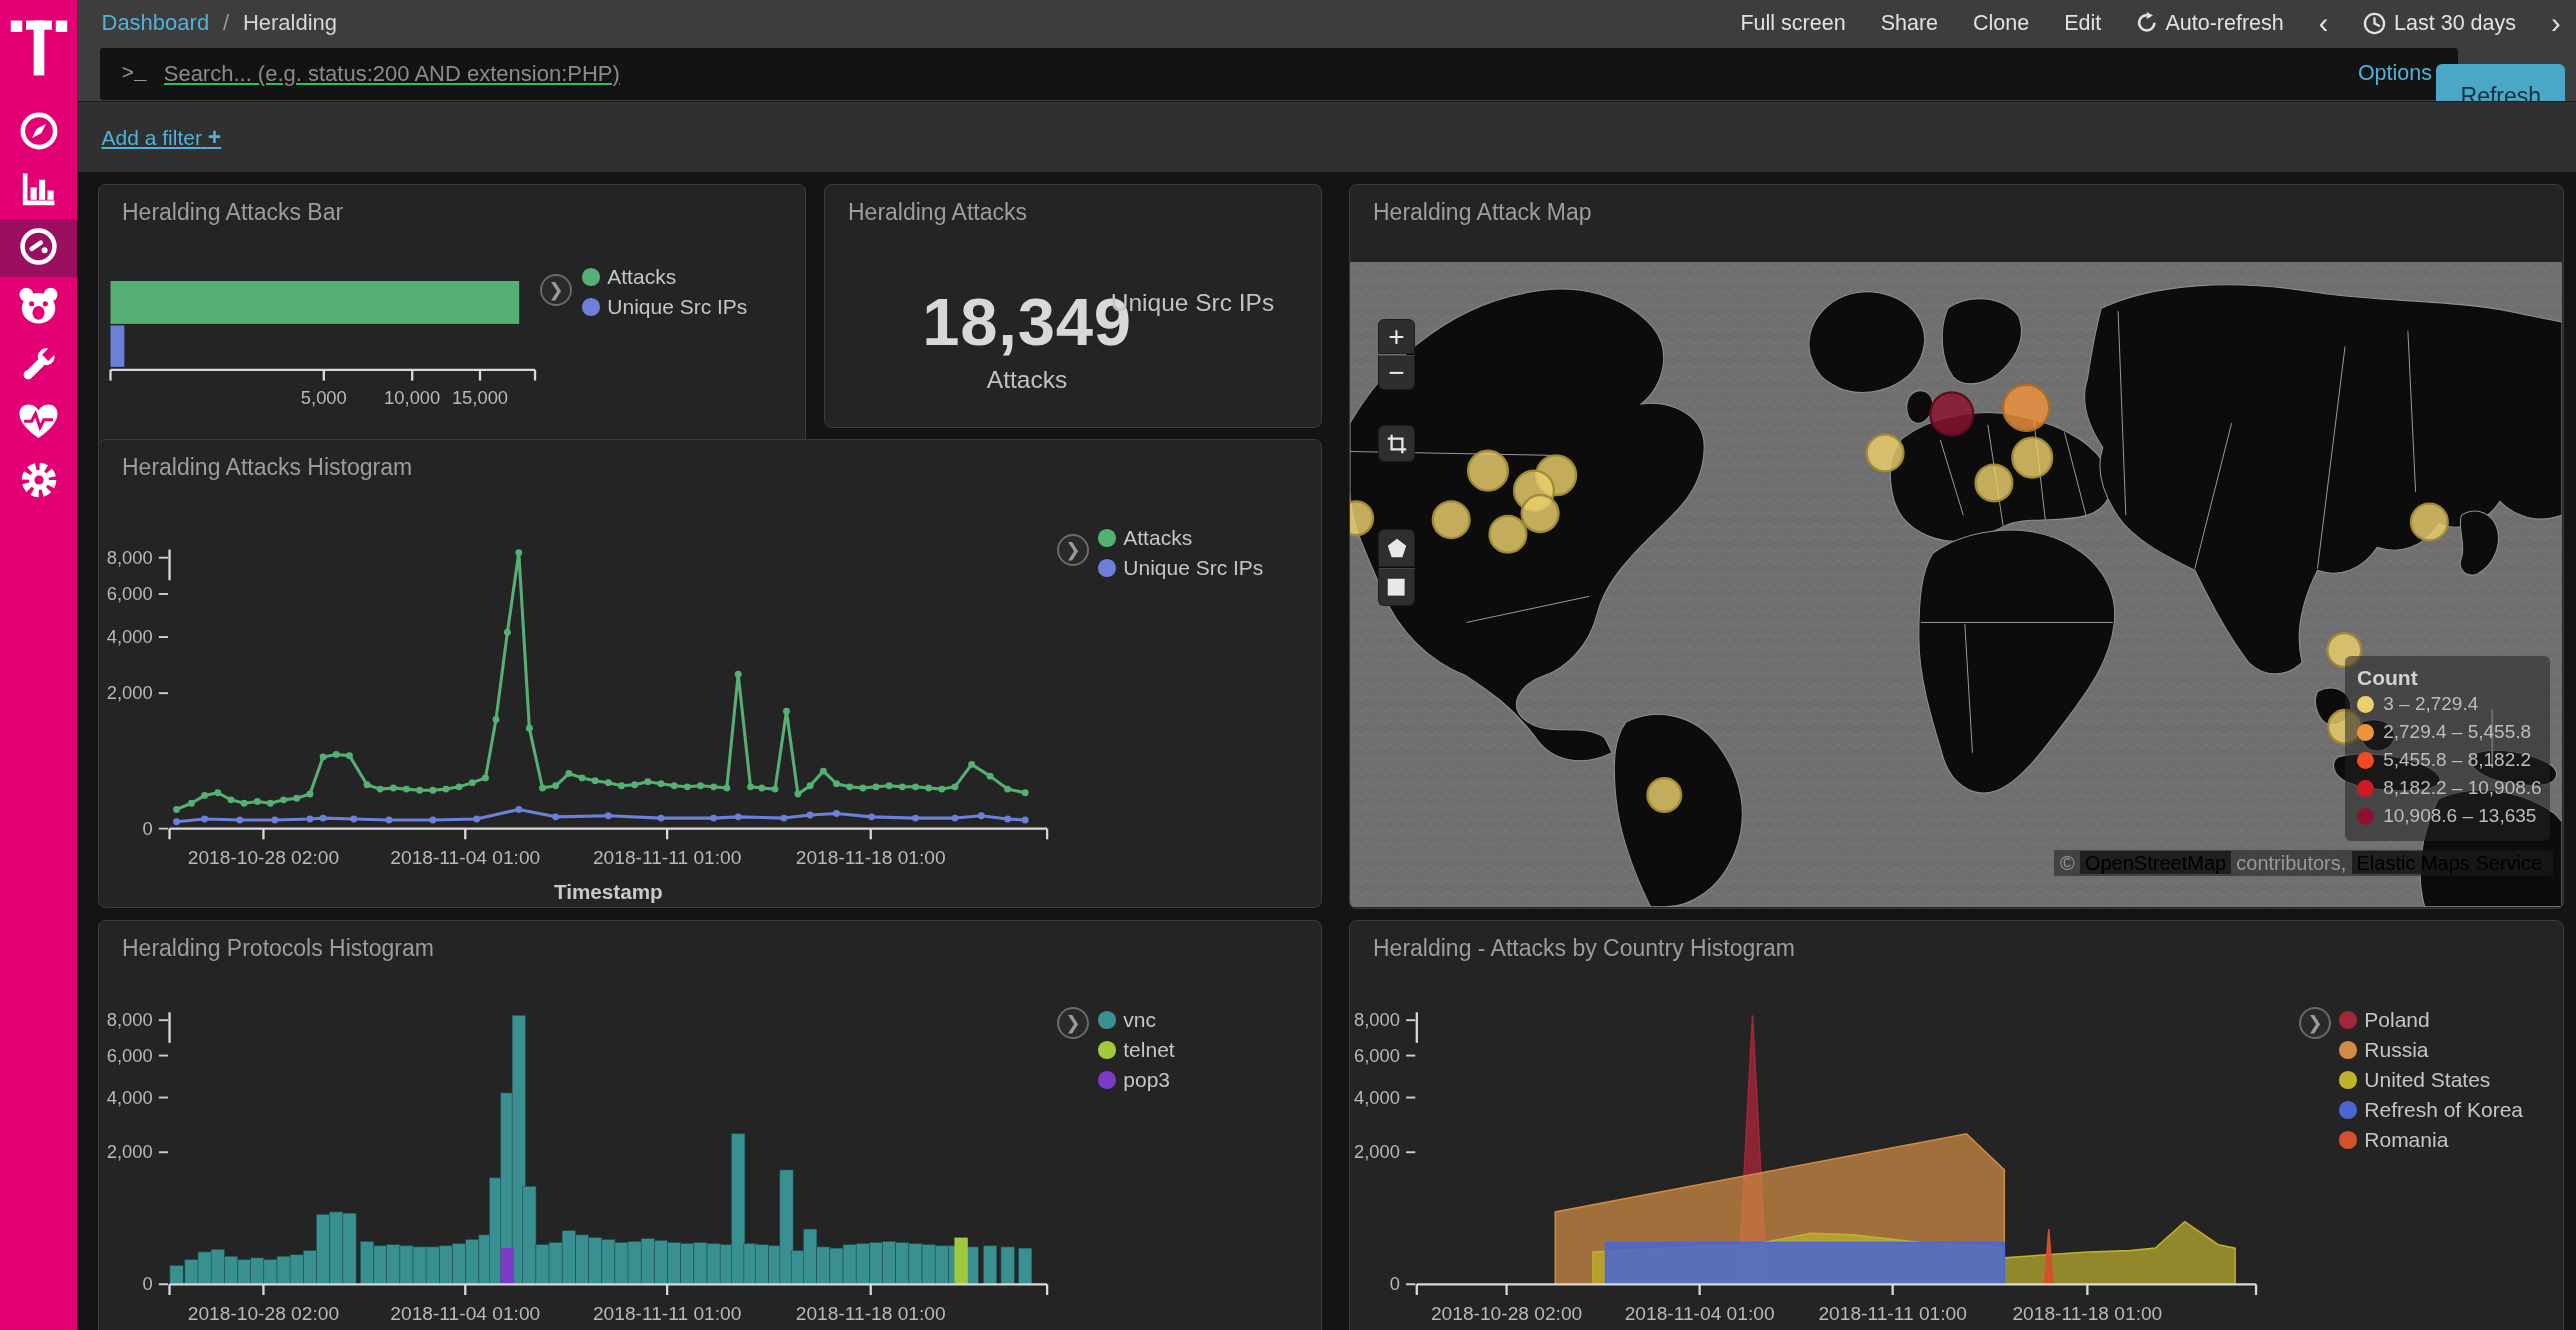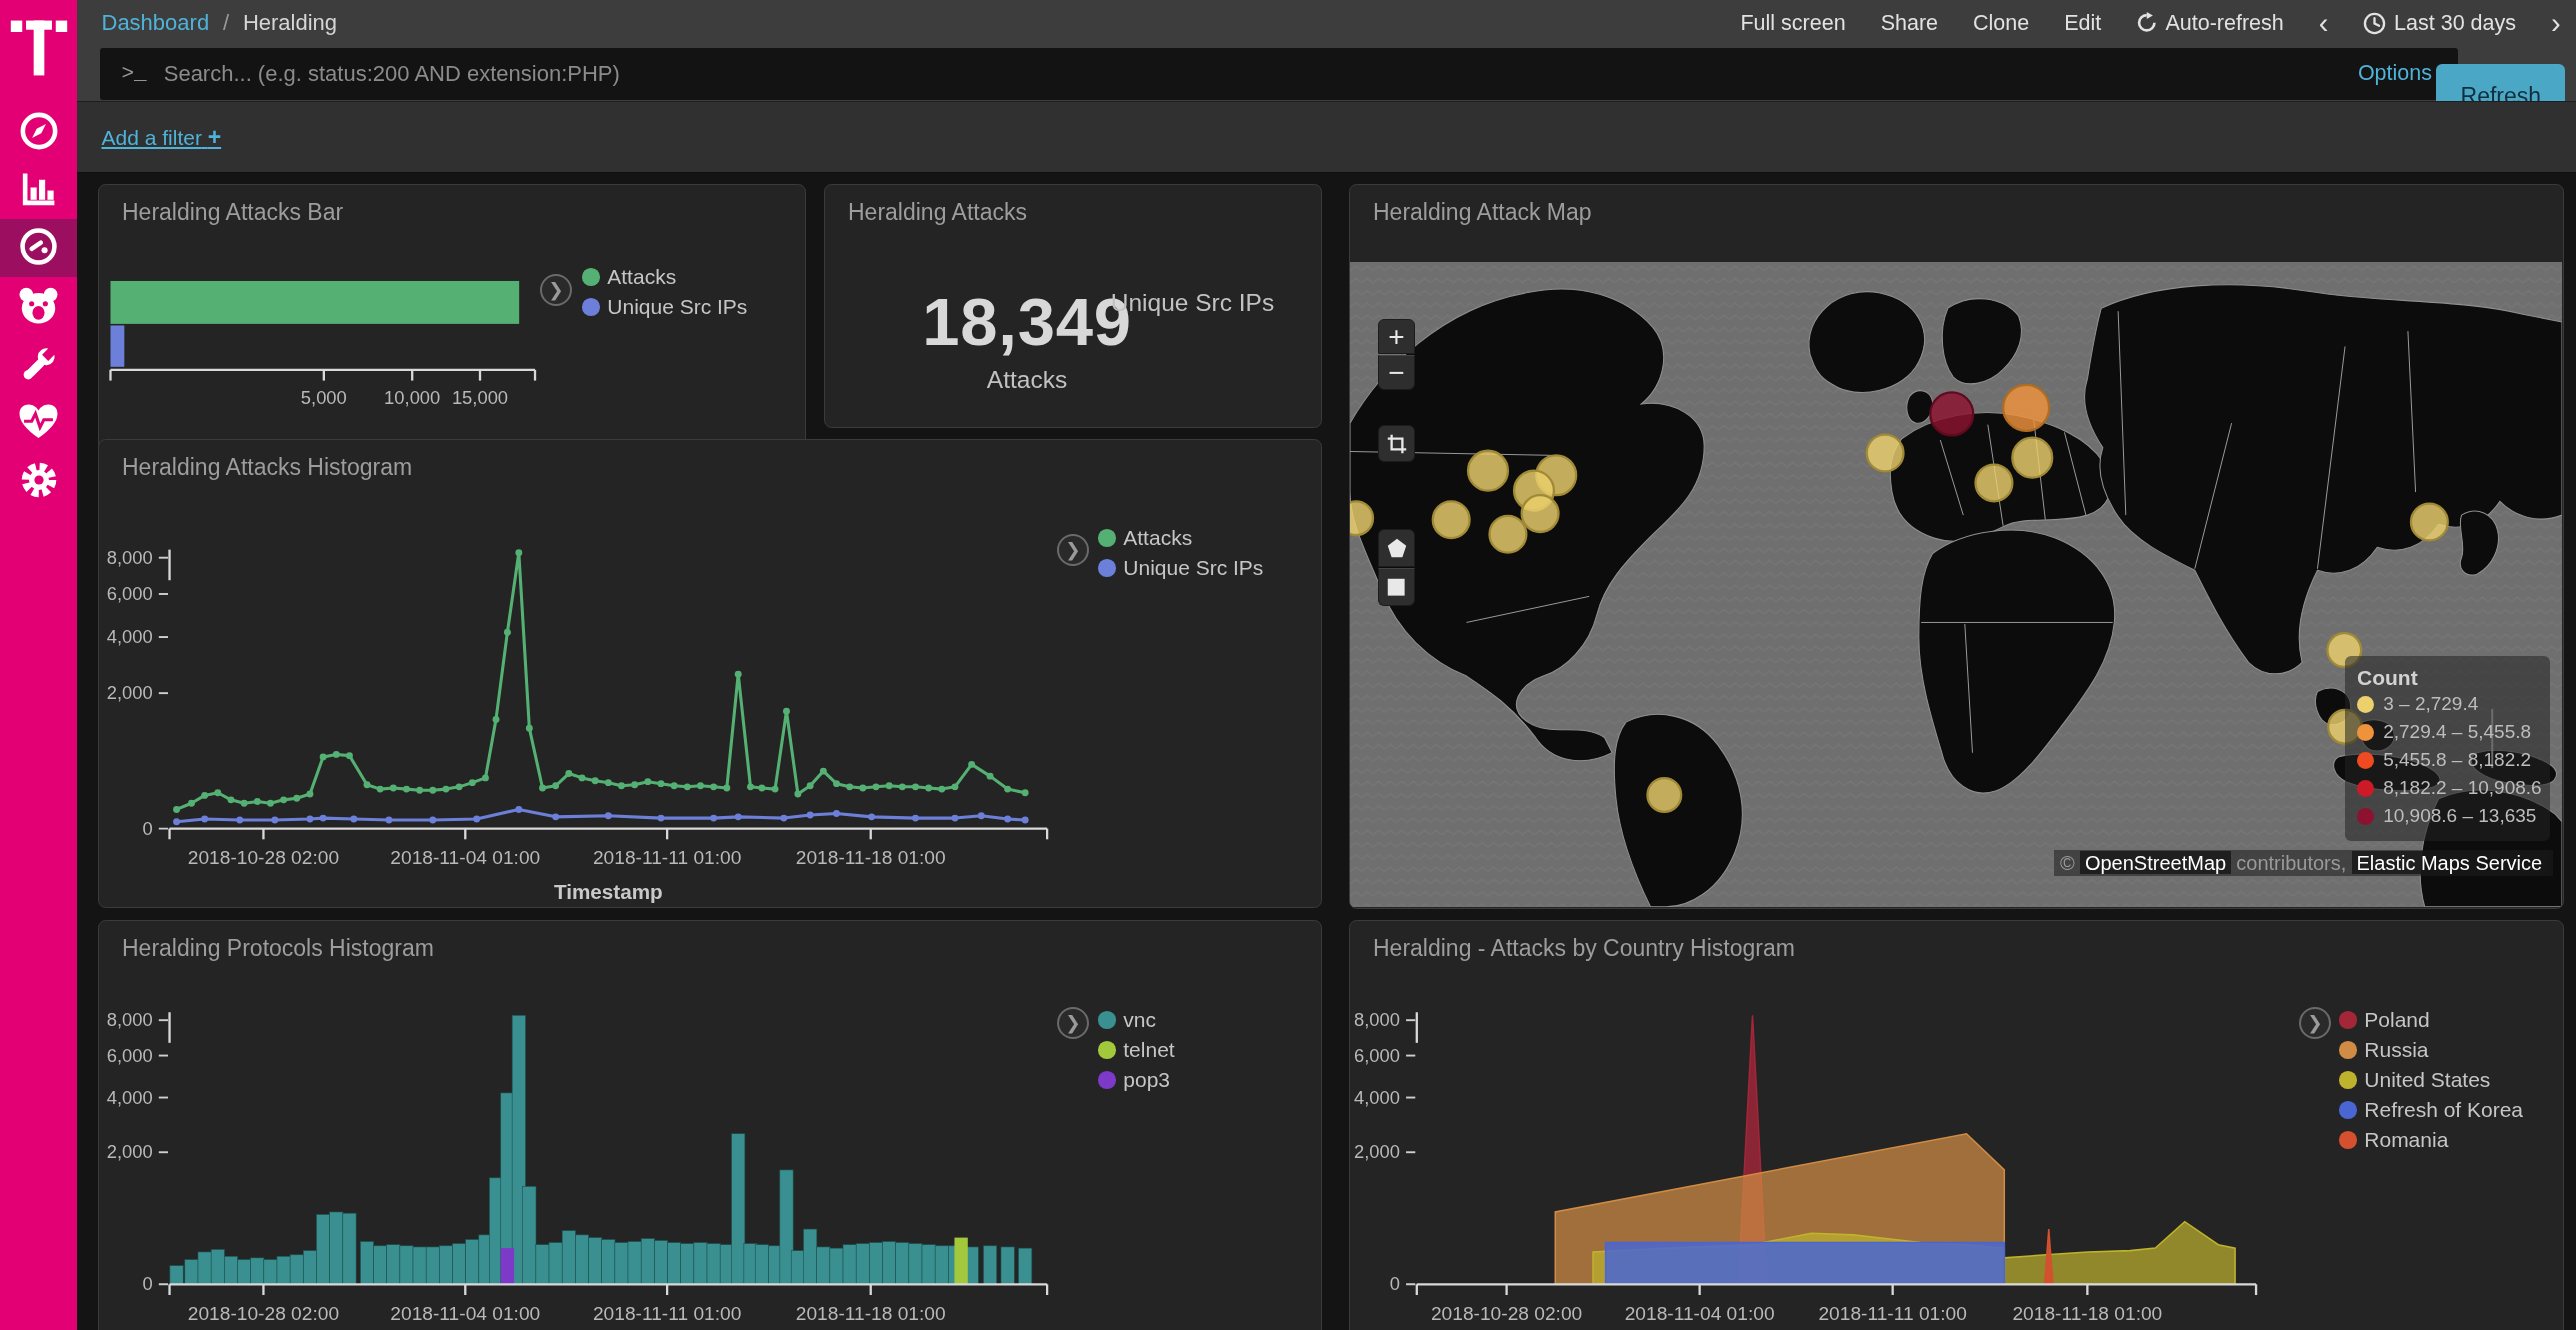--- a/index.html
+++ b/index.html
@@ -22,21 +22,21 @@
   #top-actions { margin-left:auto; margin-right:15.3px; display:flex; align-items:center; gap:35px;
     font-size:21.5px; color:#e2e2e2; }
   #top-actions .tb { cursor:pointer; display:flex; align-items:center; gap:7.7px; white-space:nowrap; }
   .chev { font-size:29px; color:#e2e2e2; line-height:1; }
 
   #searchrow { position:absolute; left:77px; top:46px; width:2499px; height:55px; background:#3d3d3d; }
   #searchbox { position:absolute; left:23px; top:1.5px; width:2358px; height:52px; background:#131313;
     border-radius:3.1px; display:flex; align-items:center; }
   #search-prompt { margin-left:21.5px; font-size:21px; color:#9a9a9a; font-family:"Liberation Mono", monospace; }
   #search-input { flex:1; margin-left:17px; background:transparent; border:none; outline:none;
-    font-size:22px; color:#86efac; font-family:"Liberation Sans", sans-serif; }
+    font-size:22px; color:#22c55e; font-family:"Liberation Sans", sans-serif;text-decoration:underline; }
   #search-input::placeholder { color:#8b8b8b; }
   #options-link { margin-right:26px; font-size:21.5px; color:#4fb3d9; cursor:pointer; }
   #refresh-btn { position:absolute; right:10.7px; top:18px; width:129px; height:64px; background:#4ba7c6;
     border:none; border-radius:6.1px; font-size:23px; color:#10303e; cursor:pointer; font-family:"Liberation Sans", sans-serif; }
 
   #filterrow { position:absolute; left:77px; top:101px; width:2499px; height:72px; background:#303030;
     border-top:1.5px solid #1e1e1e; border-bottom:1.5px solid #101010; display:flex; align-items:center; }
   #add-filter { margin-left:24.5px; font-size:21px; color:#4fb3d9; cursor:pointer;text-decoration:underline; }
   #add-filter b { font-size:23px; }
 
@@ -72,21 +72,21 @@
   .map-ctrl.grp-bot { border-radius:0 0 6.1px 6.1px; border-top:0.8px solid #444; }
   .map-ctrl.single { border-radius:6.1px; }
   #map-legend { position:absolute; right:12.3px; bottom:66px; width:205px; background:rgba(34,34,34,0.55);
     border-radius:6.1px; padding:10.7px 12.3px; }
   #map-legend-title { font-size:21px; font-weight:bold; color:#d2d2d2; margin-bottom:0; }
   .mleg-row { display:flex; align-items:center; height:28px; }
   .mleg-dot { width:17px; height:17px; border-radius:50%; margin-right:9.2px; flex:0 0 auto; }
   .mleg-text { font-size:19px; color:#bdbdbd; white-space:nowrap; }
   #map-attrib { position:absolute; right:9.2px; bottom:31px; font-size:20px; color:#9a9a9a;
     background:rgba(30,30,30,0.55); padding:1.5px 6.1px; }
-  #map-attrib .bright { color:#ffffff; background:rgba(22,22,22,0.8); padding:0.8px 4.6px; }
+  #map-attrib .bright { color:#000000; background:rgba(22,22,22,0.8); padding:0.8px 4.6px; }
 
   svg text { font-family:"Liberation Sans", sans-serif; }
 </style>
 </head>
 <body>
 
 <div id="sidebar">
   <div id="t-logo">
     <svg width="60" height="64" viewBox="0 0 78 84">
       <rect x="2" y="6" width="15" height="15" fill="#fff"></rect>

